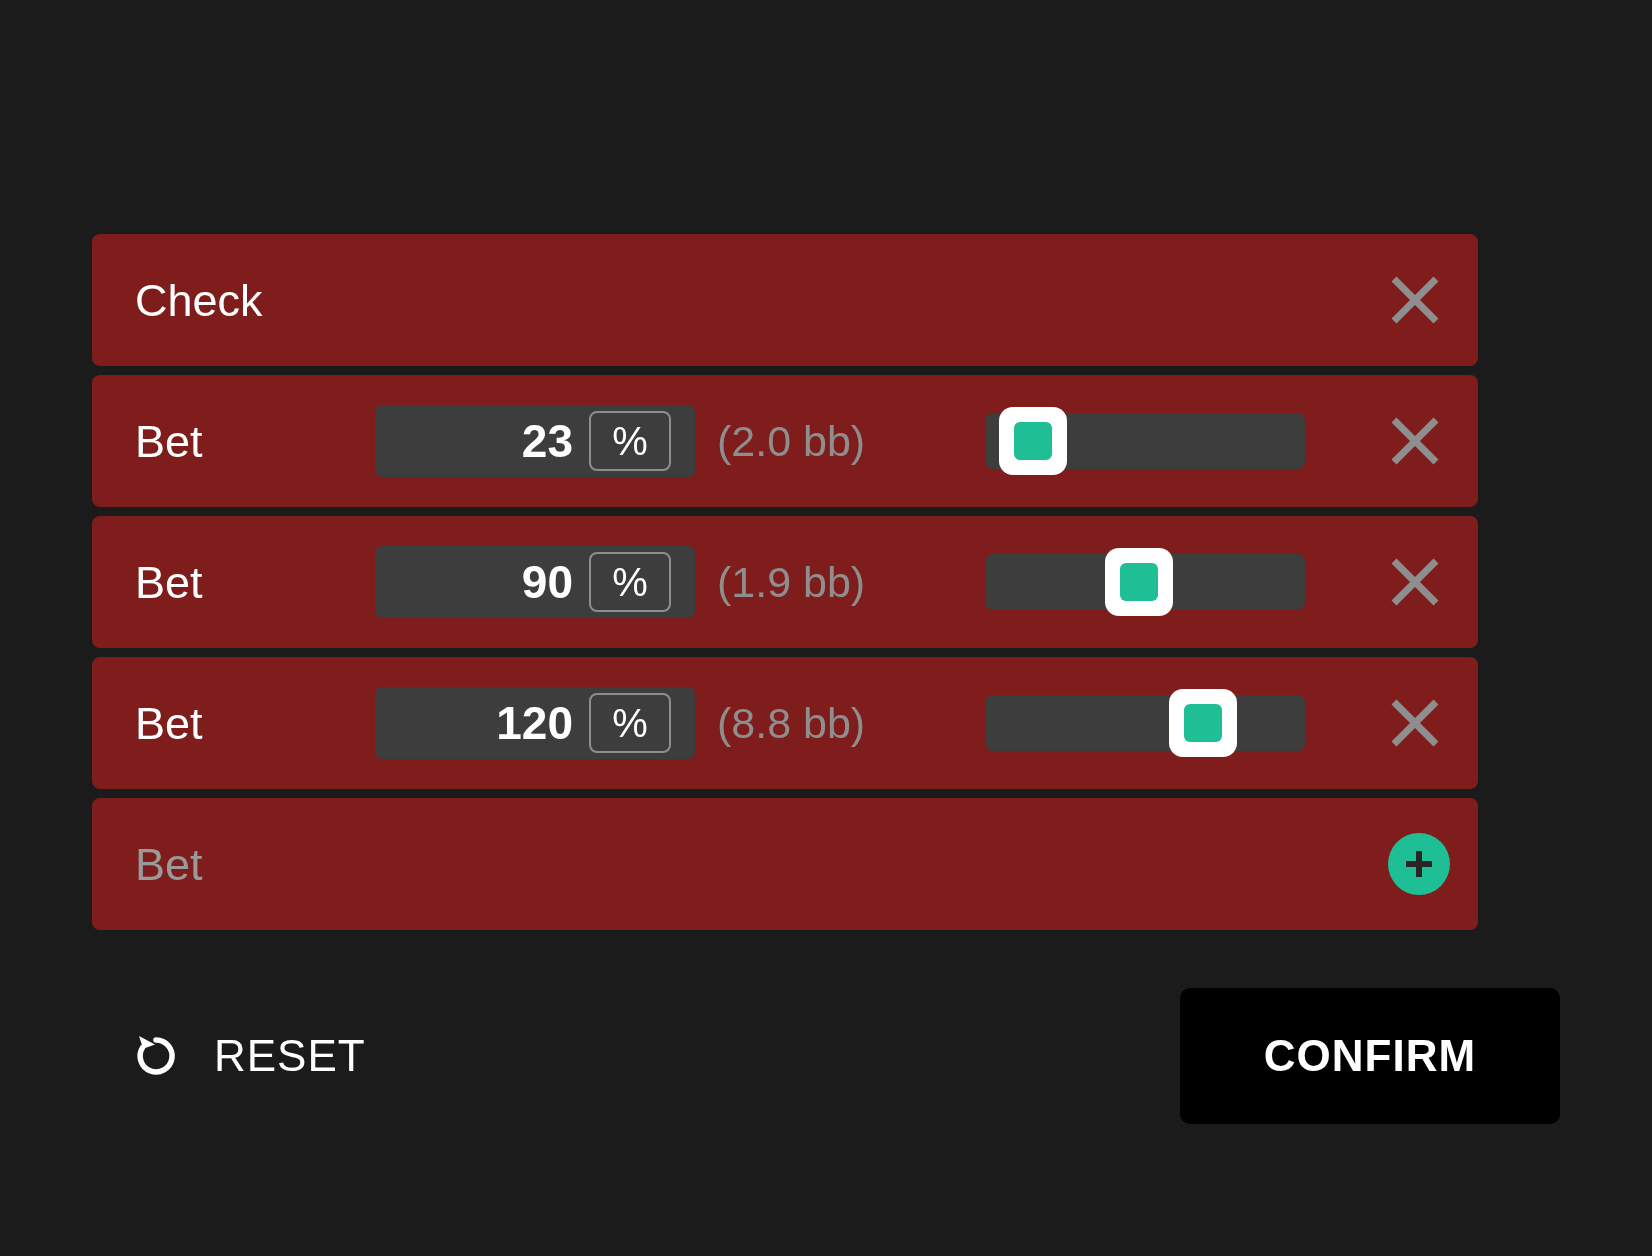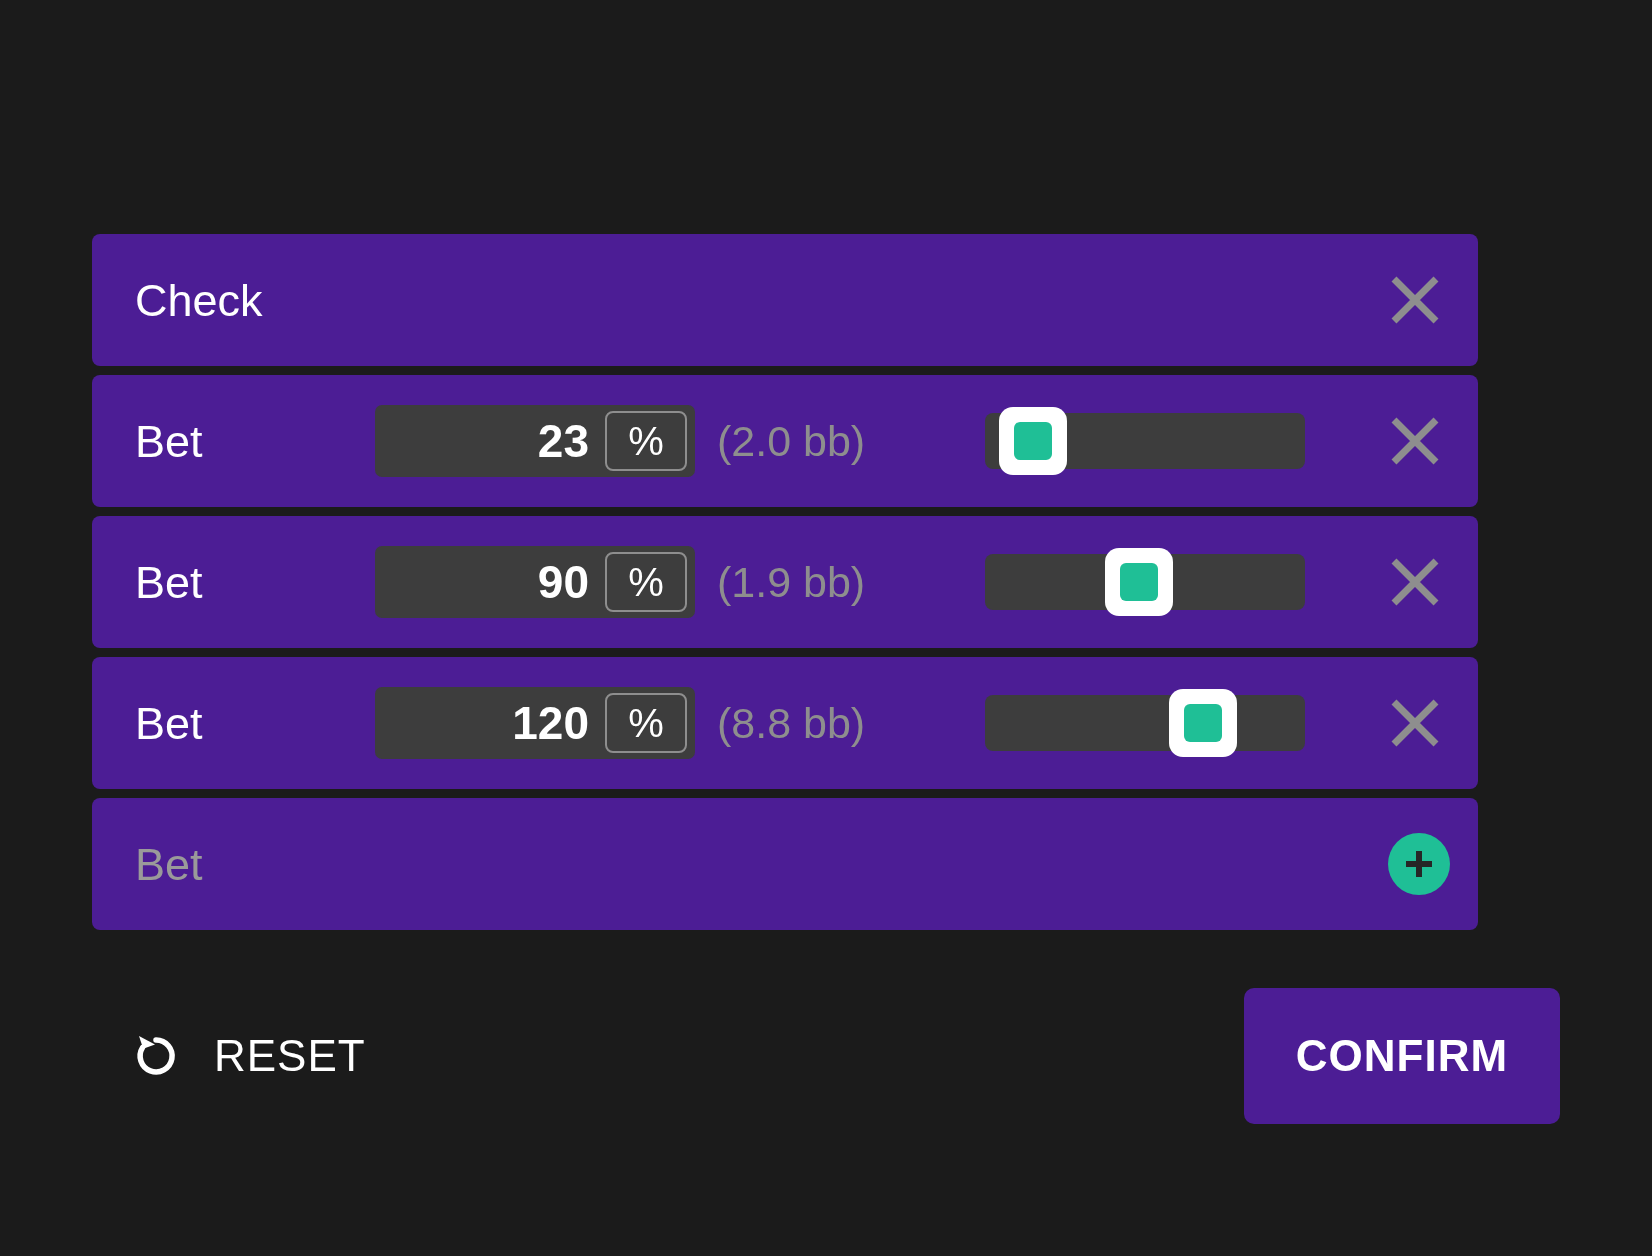--- a/index.html
+++ b/index.html
@@ -39,21 +39,21 @@
   .rows {
     position: absolute;
     left: 92px;
     top: 234px;
     width: 1386px;
   }
 
   .row {
     position: relative;
     height: 132px;
-    background: #4c1d95;
+    background: #7f1d1d;
     border-radius: 8px;
     margin-bottom: 9px;
     box-sizing: border-box;
   }
 
   .row-label {
     position: absolute;
     left: 43px;
     top: 50%;
     transform: translateY(-50%);
@@ -72,21 +72,21 @@
     top: 50%;
     transform: translateY(-50%);
     width: 320px;
     height: 72px;
     background: #3d3d3d;
     border-radius: 7px;
     display: flex;
     align-items: center;
     justify-content: flex-end;
     box-sizing: border-box;
-    padding-right: 8px;
+    padding-right: 24px;
   }
   .amount-value {
     font-size: 46px;
     font-weight: bold;
     color: #ffffff;
     line-height: 1;
     padding-right: 16px;
     text-align: right;
     white-space: nowrap;
   }
@@ -203,23 +203,23 @@
     color: #ffffff;
     letter-spacing: 1px;
     line-height: 1;
   }
 
   .confirm-button {
     position: absolute;
     right: 0px;
     top: 50%;
     transform: translateY(-50%);
-    width: 316px;
+    width: 380px;
     height: 136px;
-    background: #4c1d95;
+    background: #000000;
     border: none;
     border-radius: 10px;
     color: #ffffff;
     font-size: 44px;
     font-weight: bold;
     letter-spacing: 1px;
     font-family: "Liberation Sans", sans-serif;
     cursor: pointer;
     display: flex;
     align-items: center;

